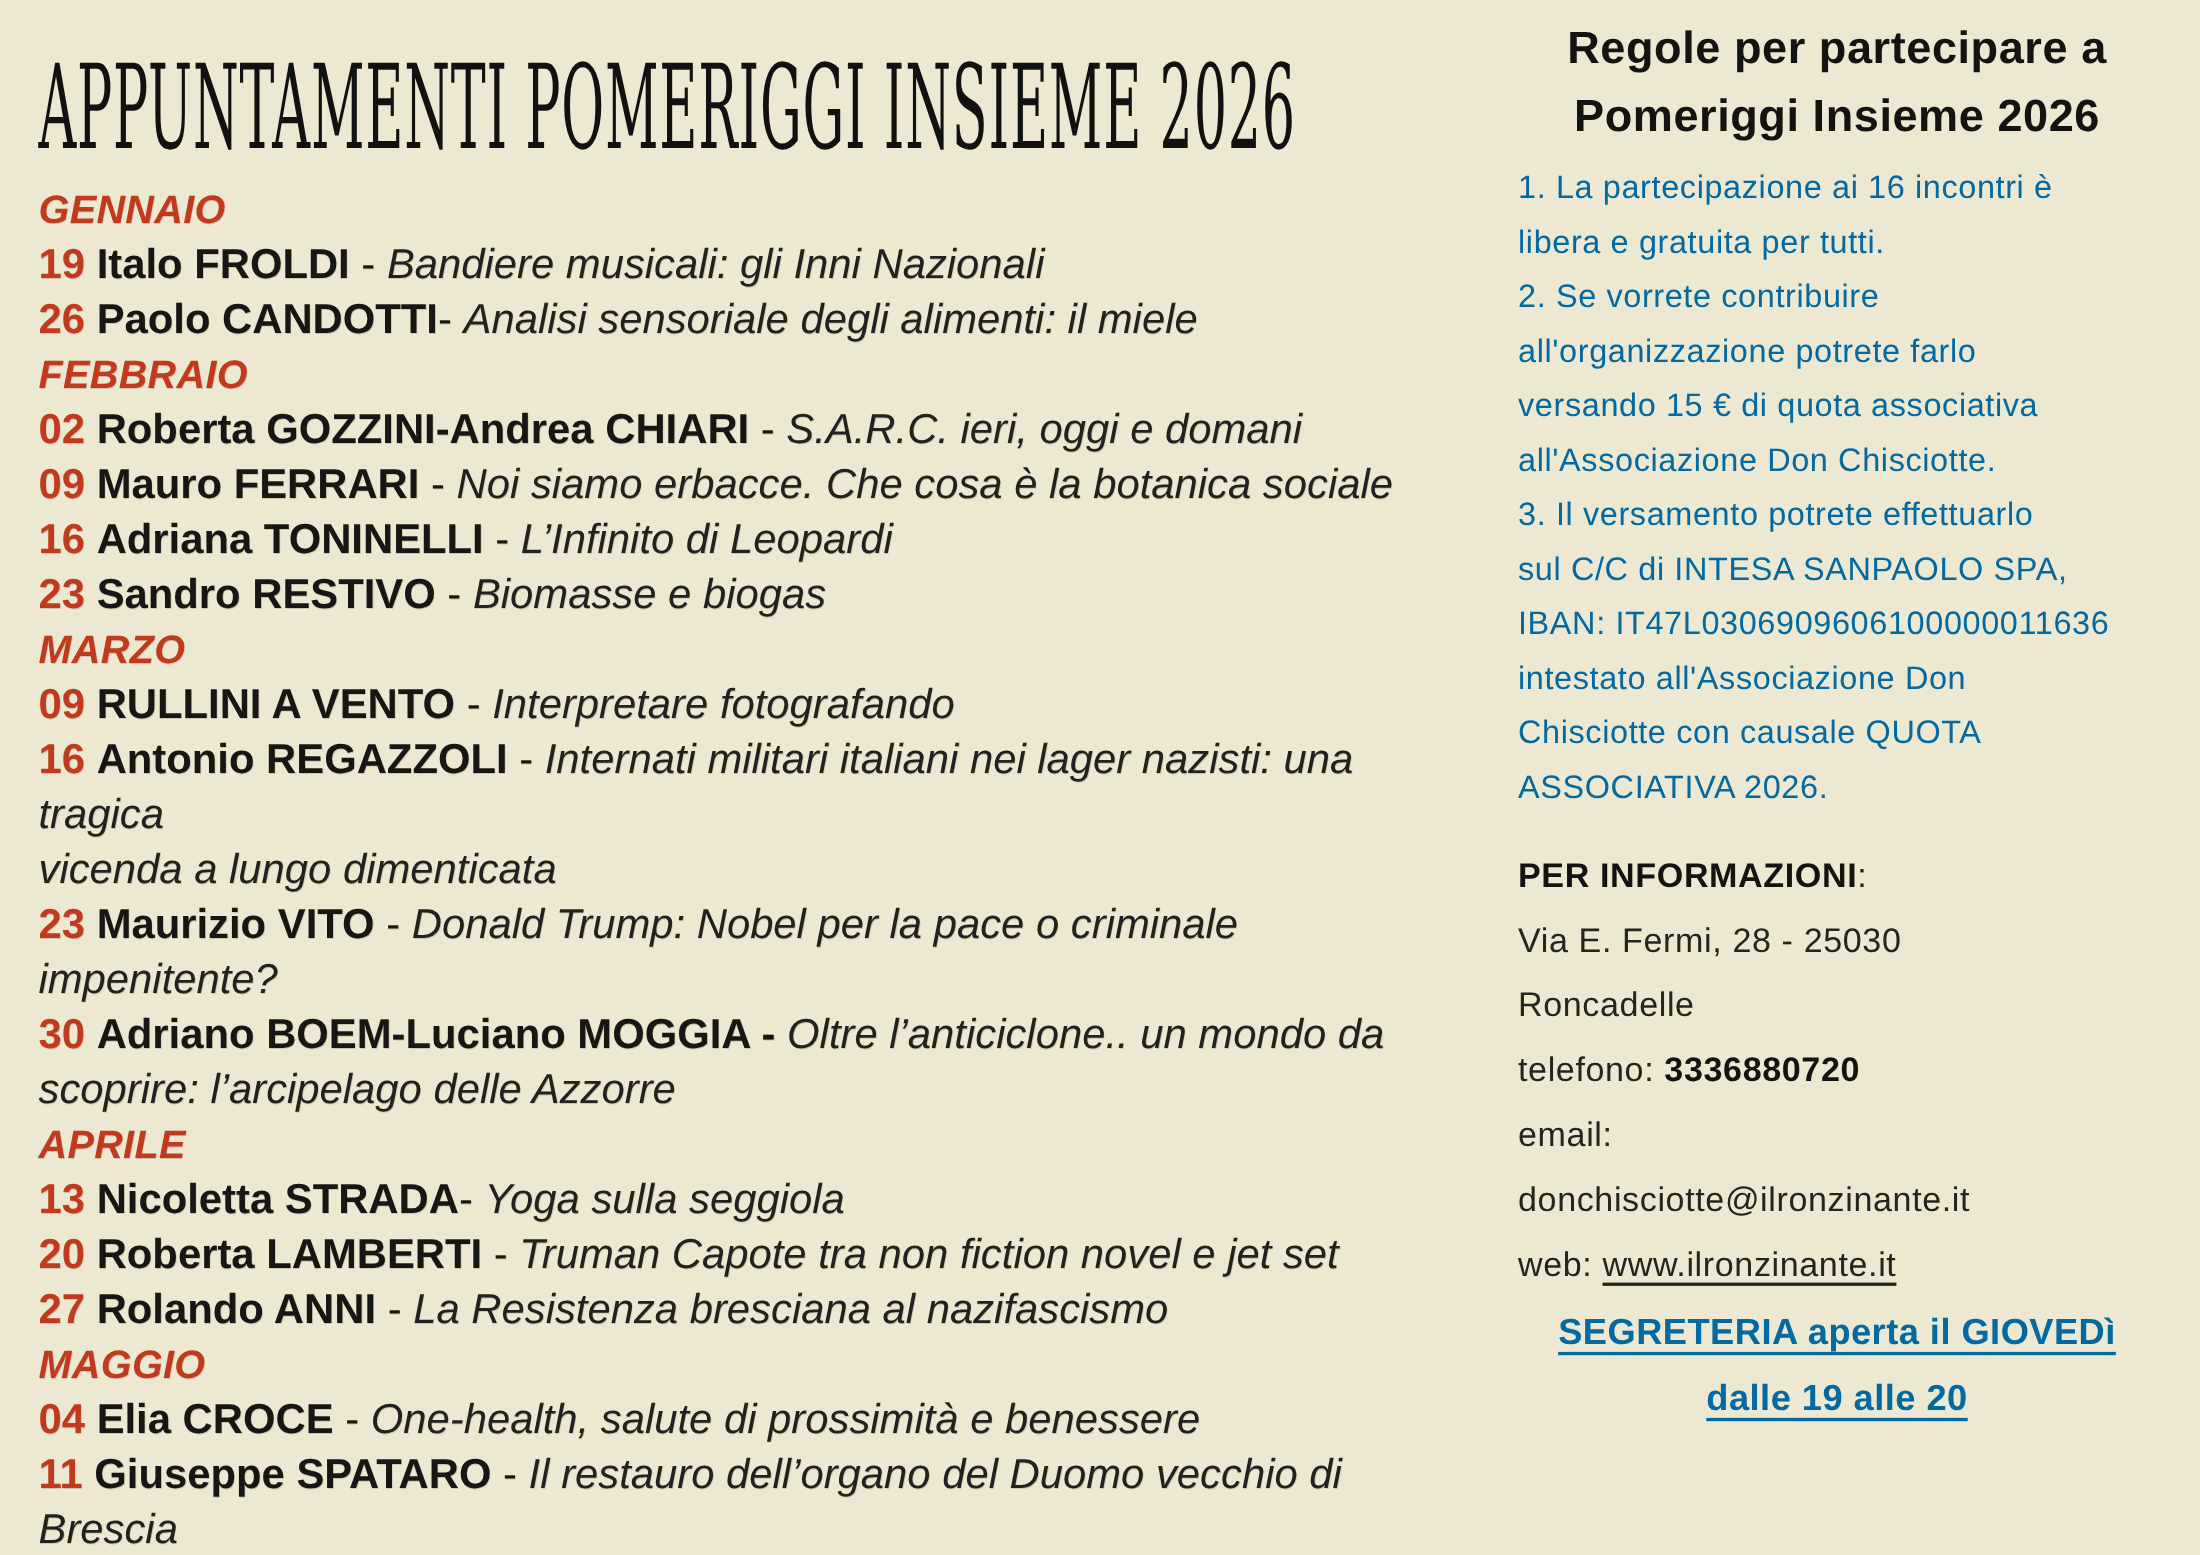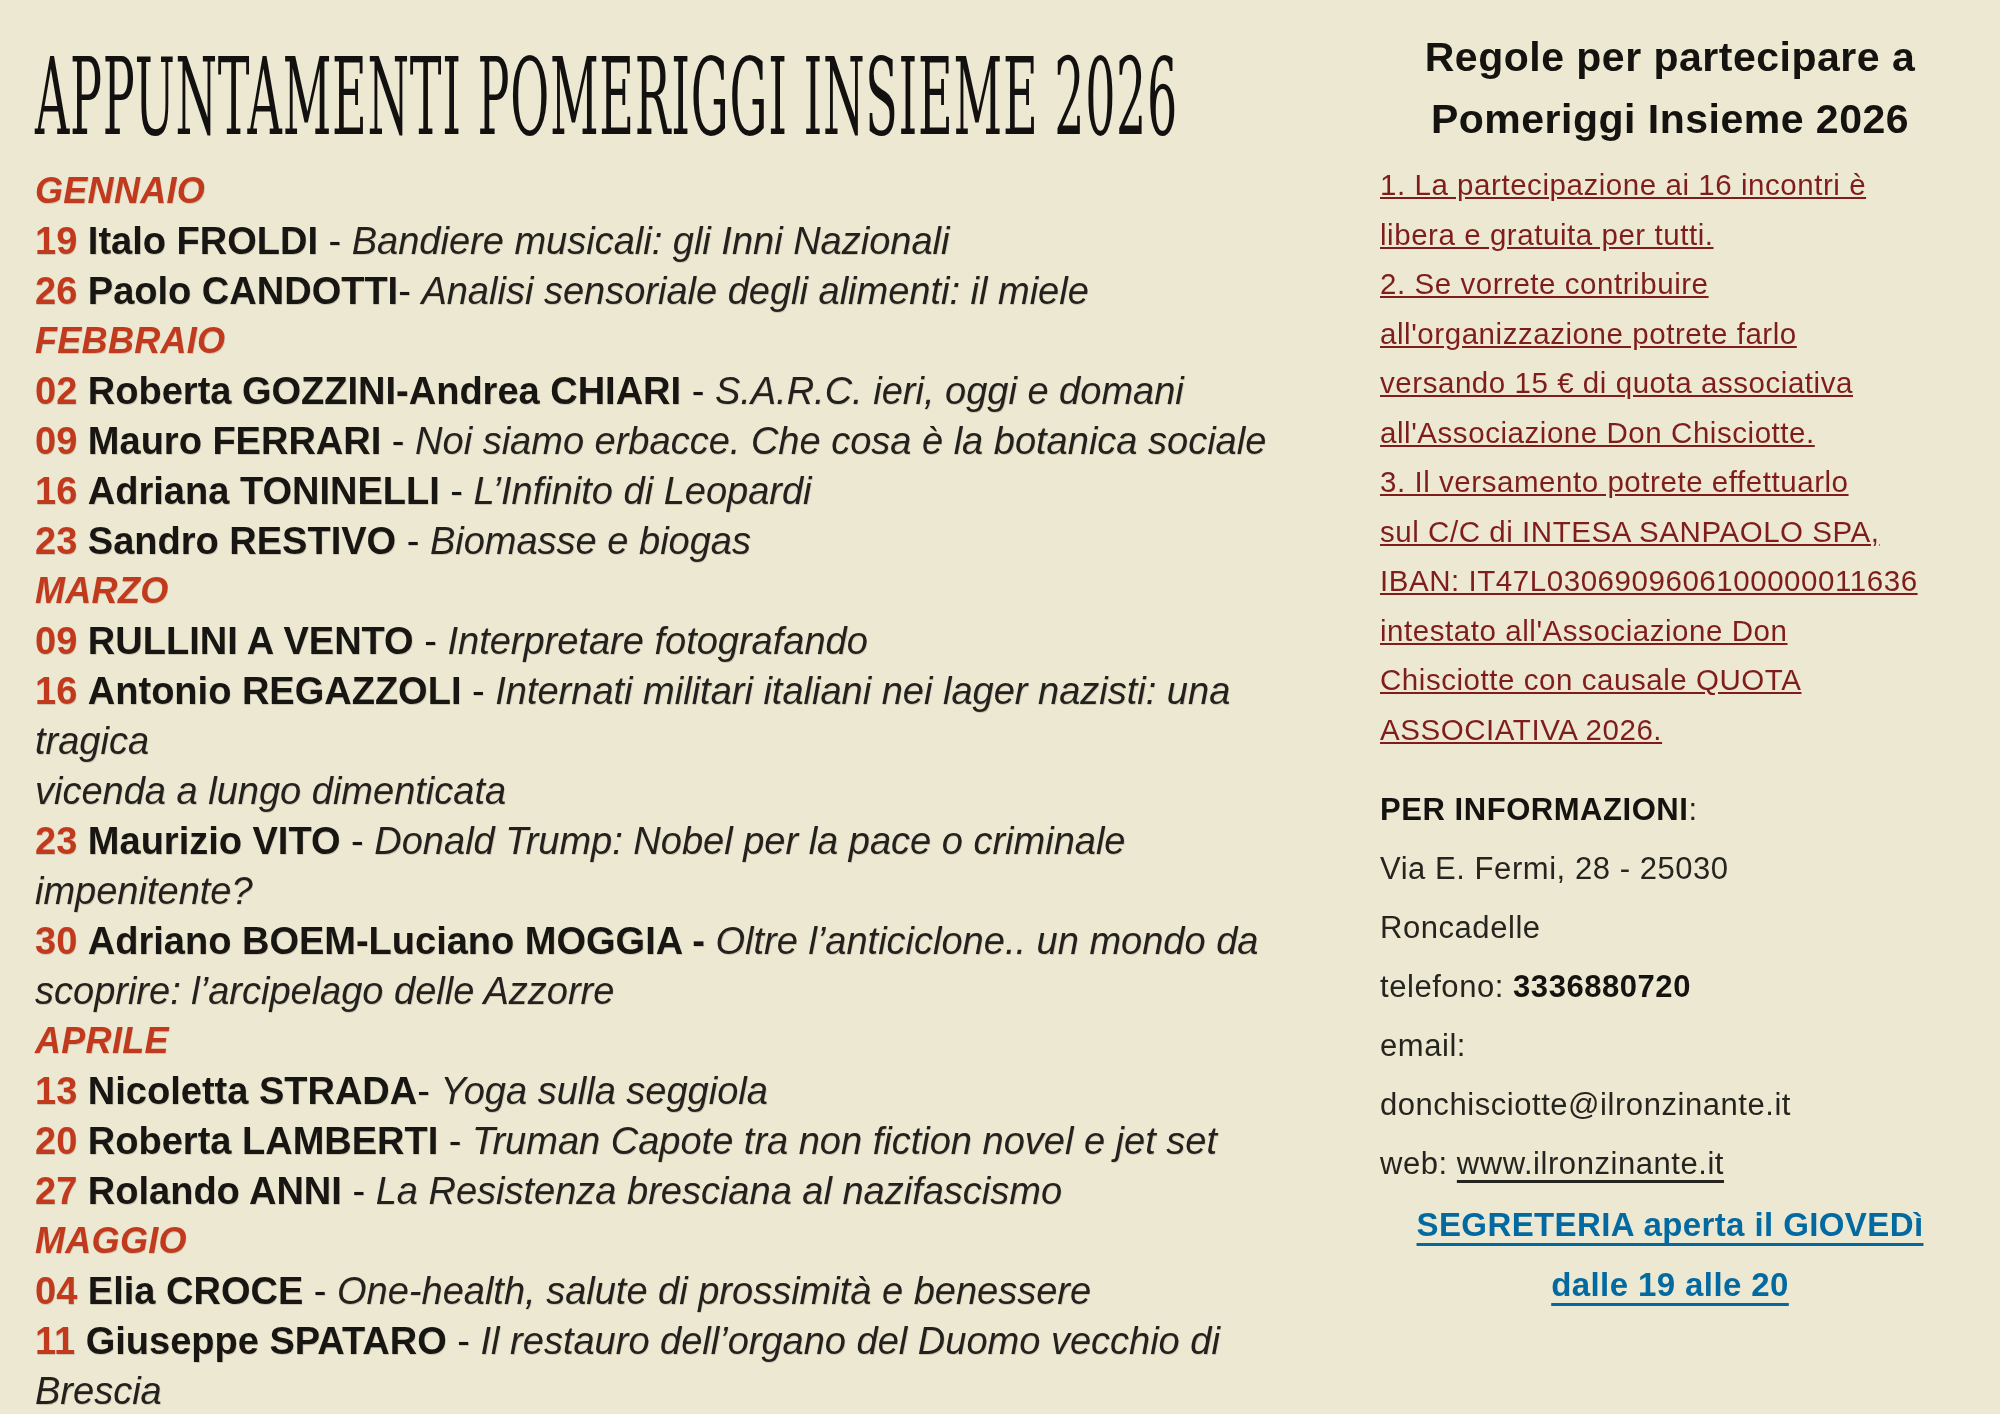--- a/index.html
+++ b/index.html
@@ -49,36 +49,35 @@
   }
   .event .date{color:var(--accent);font-weight:700;}
   .event .name{font-weight:700;}
   .event .sep{font-weight:400;}
   .event.bold-sep .sep{font-weight:700;}
   .event .topic{font-style:italic;color:var(--soft);}
   .event.highlight .name{color:var(--accent);text-align:center;}
   .event.highlight .topic{font-style:normal;font-weight:700;color:var(--ink);}
 
   
-  .right{flex:1;padding:26px 40px 0 40px;}
+  .right{flex:1;padding:12px 40px 0 40px;}
   .rules-title{
     text-align:center;
     font-weight:700;
     font-size:41px;
     line-height:62px;
     letter-spacing:0.5px;
     color:#15130f;
   }
   .rules-body{margin-top:10px;}
   .rule-line{
     font-size:29.5px;
     line-height:49.5px;
     letter-spacing:0.55px;
-    color:#7f1d1d;
-    text-decoration:underline;
+    color:#0369a1;
   }
   .info{margin-top:26px;}
   .info-line{
     font-size:31px;
     line-height:59px;
     letter-spacing:0.55px;
     color:#26241f;
   }
   .b{font-weight:700;color:#15130f;}
   a.weblink{color:#26241f;text-decoration:underline;text-underline-offset:6px;cursor:pointer;}

